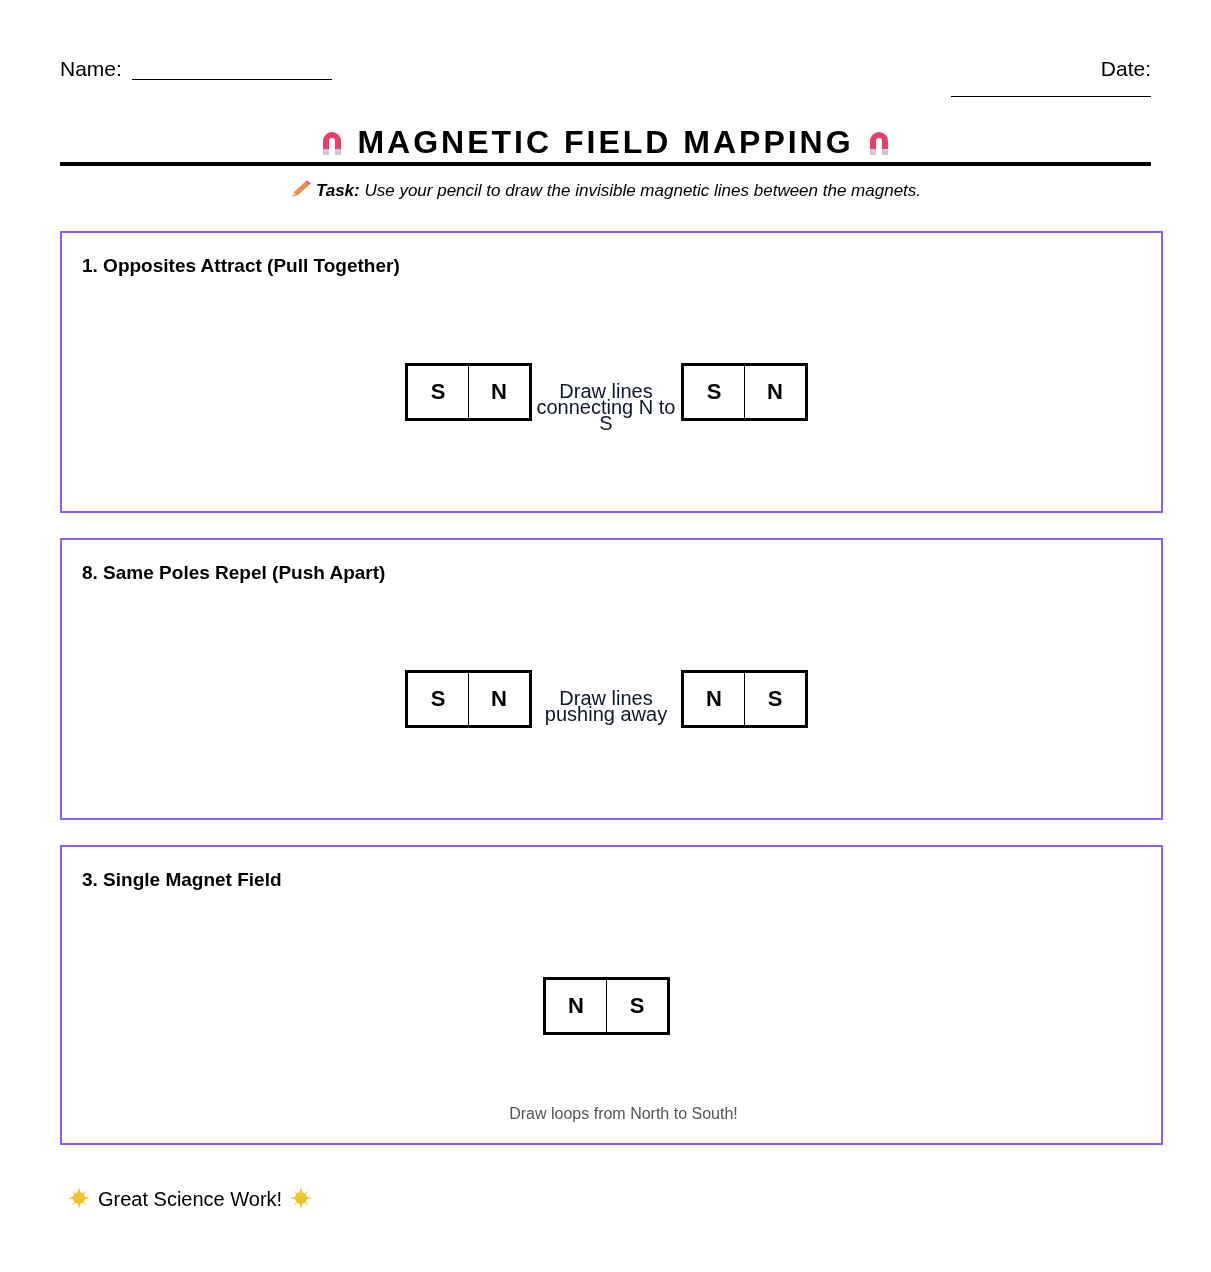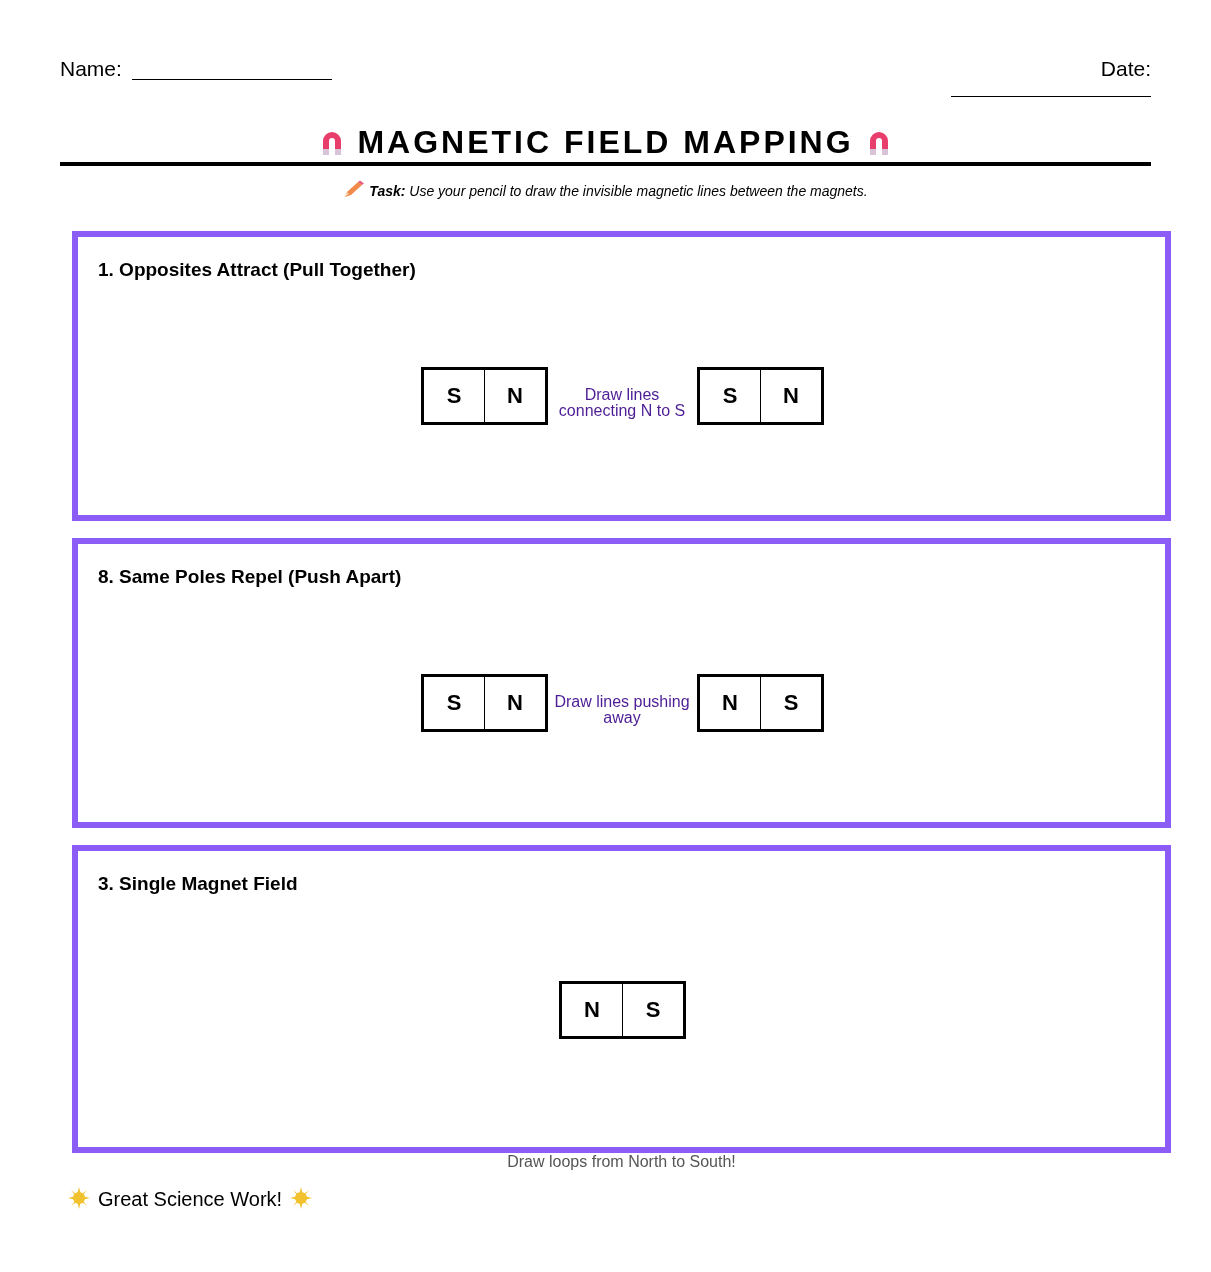--- a/index.html
+++ b/index.html
@@ -8,29 +8,29 @@
   .hdr-row { position:absolute; top:58px; left:0; width:1091px; height:24px; font-size:17px; }
   .field { position:absolute; display:flex; align-items:flex-end; }
   .field .lbl { font-size:21px; line-height:22px; }
   .field .line { display:inline-block; width:200px; border-bottom:1px solid #000; margin-left:10px; height:16px; }
   .name-field { left:0; top:0; }
   .date-field { right:0; top:0;flex-direction:column; }
   .title-wrap { position:absolute; top:124px; left:0; width:1091px; text-align:center; }
   .title { font-size:32px; font-weight:bold; letter-spacing:3px; display:inline-flex; align-items:center; gap:14px; }
   .magnet-icon { display:inline-block; width:22px; height:24px; }
   .title-rule { position:absolute; top:162px; left:0; width:1091px; height:4px; background:#000; }
-  .task { position:absolute; top:180px; left:0; width:1091px; text-align:center; font-size:14px; font-style:italic; }
+  .task { position:absolute; top:180px; left:0; width:1091px; text-align:center; font-size:17px; font-style:italic; }
   .task b { font-weight:bold; }
   .pencil { display:inline-block; width:22px; height:18px; vertical-align:-2px; margin-right:4px; }
-  .section { position:absolute; left:12px; width:1087px; border:6px solid #8b5cf6; }
+  .section { position:absolute; left:0; width:1087px; border:2px solid #8b5cf6;padding-left:12px; }
   .sec-title { position:absolute; left:20px; top:22px; font-size:19px; font-weight:bold; }
   .magnet { position:absolute; width:121px; height:52px; border:3px solid #000; display:flex; box-sizing:content-box; }
   .pole { width:60px; height:52px; display:flex; align-items:center; justify-content:center; font-size:22px; font-weight:bold; }
   .pole + .pole { border-left:1px solid #000; }
-  .hint { position:absolute; width:150px; text-align:center; font-size:16px; color:#4c1d95; line-height:16px; }
+  .hint { position:absolute; width:150px; text-align:center; font-size:20px; color:#0f172a; line-height:16px; }
   .bottom-hint { position:absolute; width:100%; text-align:center; font-size:16px; color:#555; }
   .footer { position:absolute; top:1187px; left:0; width:1091px; text-align:left; font-size:20px; }
   .sun { display:inline-block; width:22px; height:22px; vertical-align:-3px; margin:0 8px; }
 </style>
 </head>
 <body>
 
 <div class="page">
 
   <div class="hdr-row">
@@ -94,21 +94,21 @@
       <div class="pole">S</div>
     </div>
   </div>
 
   <div class="section" style="top:845px;height:296px;">
     <div class="sec-title">3. Single Magnet Field</div>
     <div class="magnet" style="left:481px;top:130px;">
       <div class="pole">N</div>
       <div class="pole">S</div>
     </div>
-    <div class="bottom-hint" style="top:258px;margin-top:44px;">Draw loops from North to South!</div>
+    <div class="bottom-hint" style="top:258px;">Draw loops from North to South!</div>
   </div>
 
   <div class="footer">
     <svg class="sun" viewBox="0 0 22 22">
       <g fill="#f2c12e">
         <circle cx="11" cy="11" r="6"></circle>
         <polygon points="11,0 12.5,6 9.5,6"></polygon>
         <polygon points="11,22 12.5,16 9.5,16"></polygon>
         <polygon points="0,11 6,9.5 6,12.5"></polygon>
         <polygon points="22,11 16,9.5 16,12.5"></polygon>

